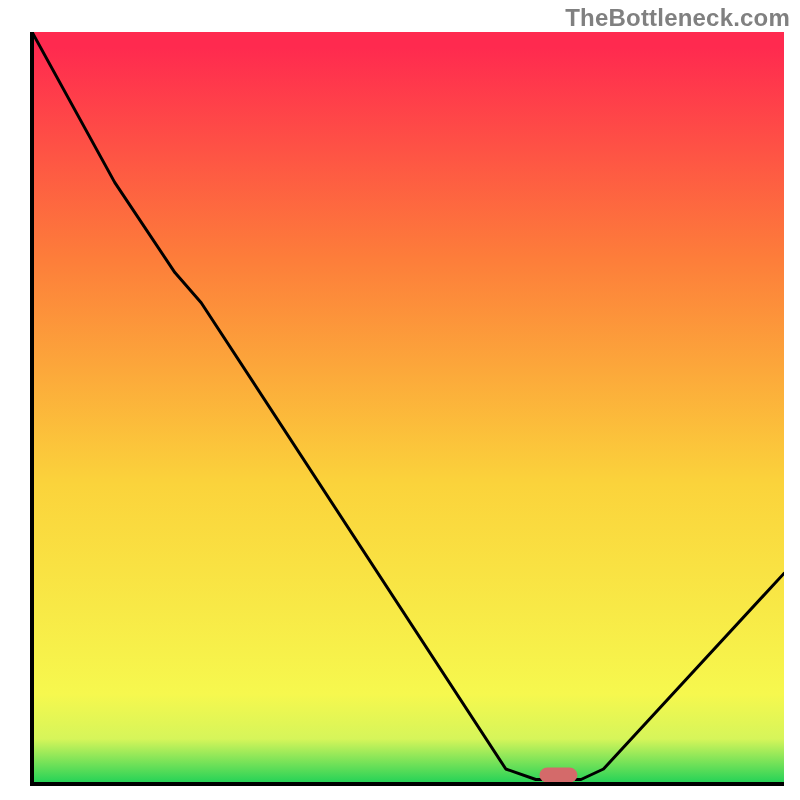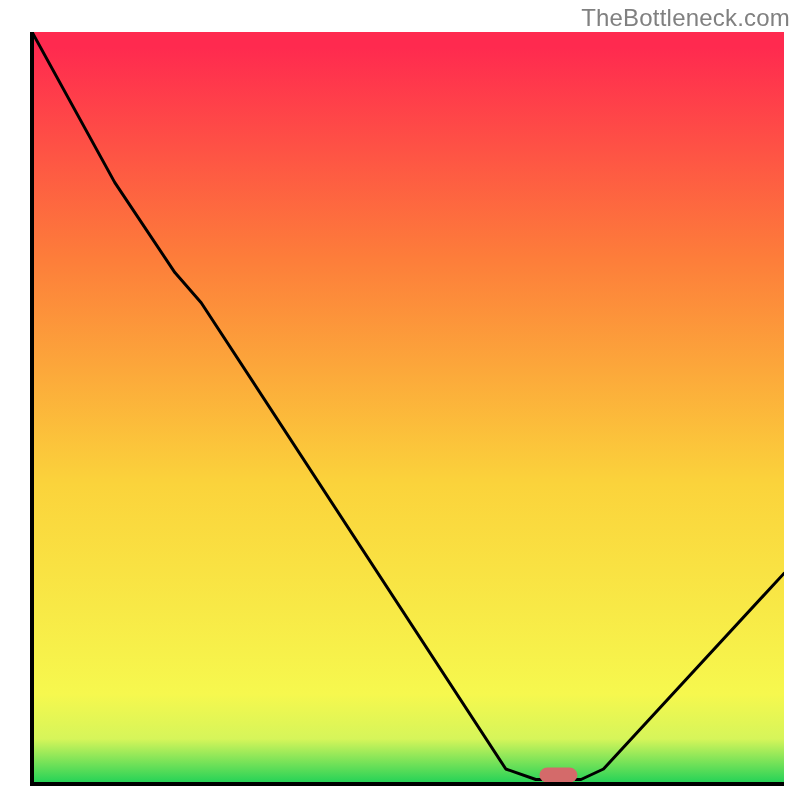--- a/index.html
+++ b/index.html
@@ -14,21 +14,21 @@
   .stage {
     position: relative;
     width: 800px;
     height: 800px;
   }
   .watermark {
     position: absolute;
     top: 4px;
     right: 10px;
     font-size: 24px;
-    font-weight: normal;
+    font-weight: bold;
     color: #808080;
     letter-spacing: 0.2px;
   }
   svg {
     display: block;
   }
 </style>
 </head>
 <body>
 

